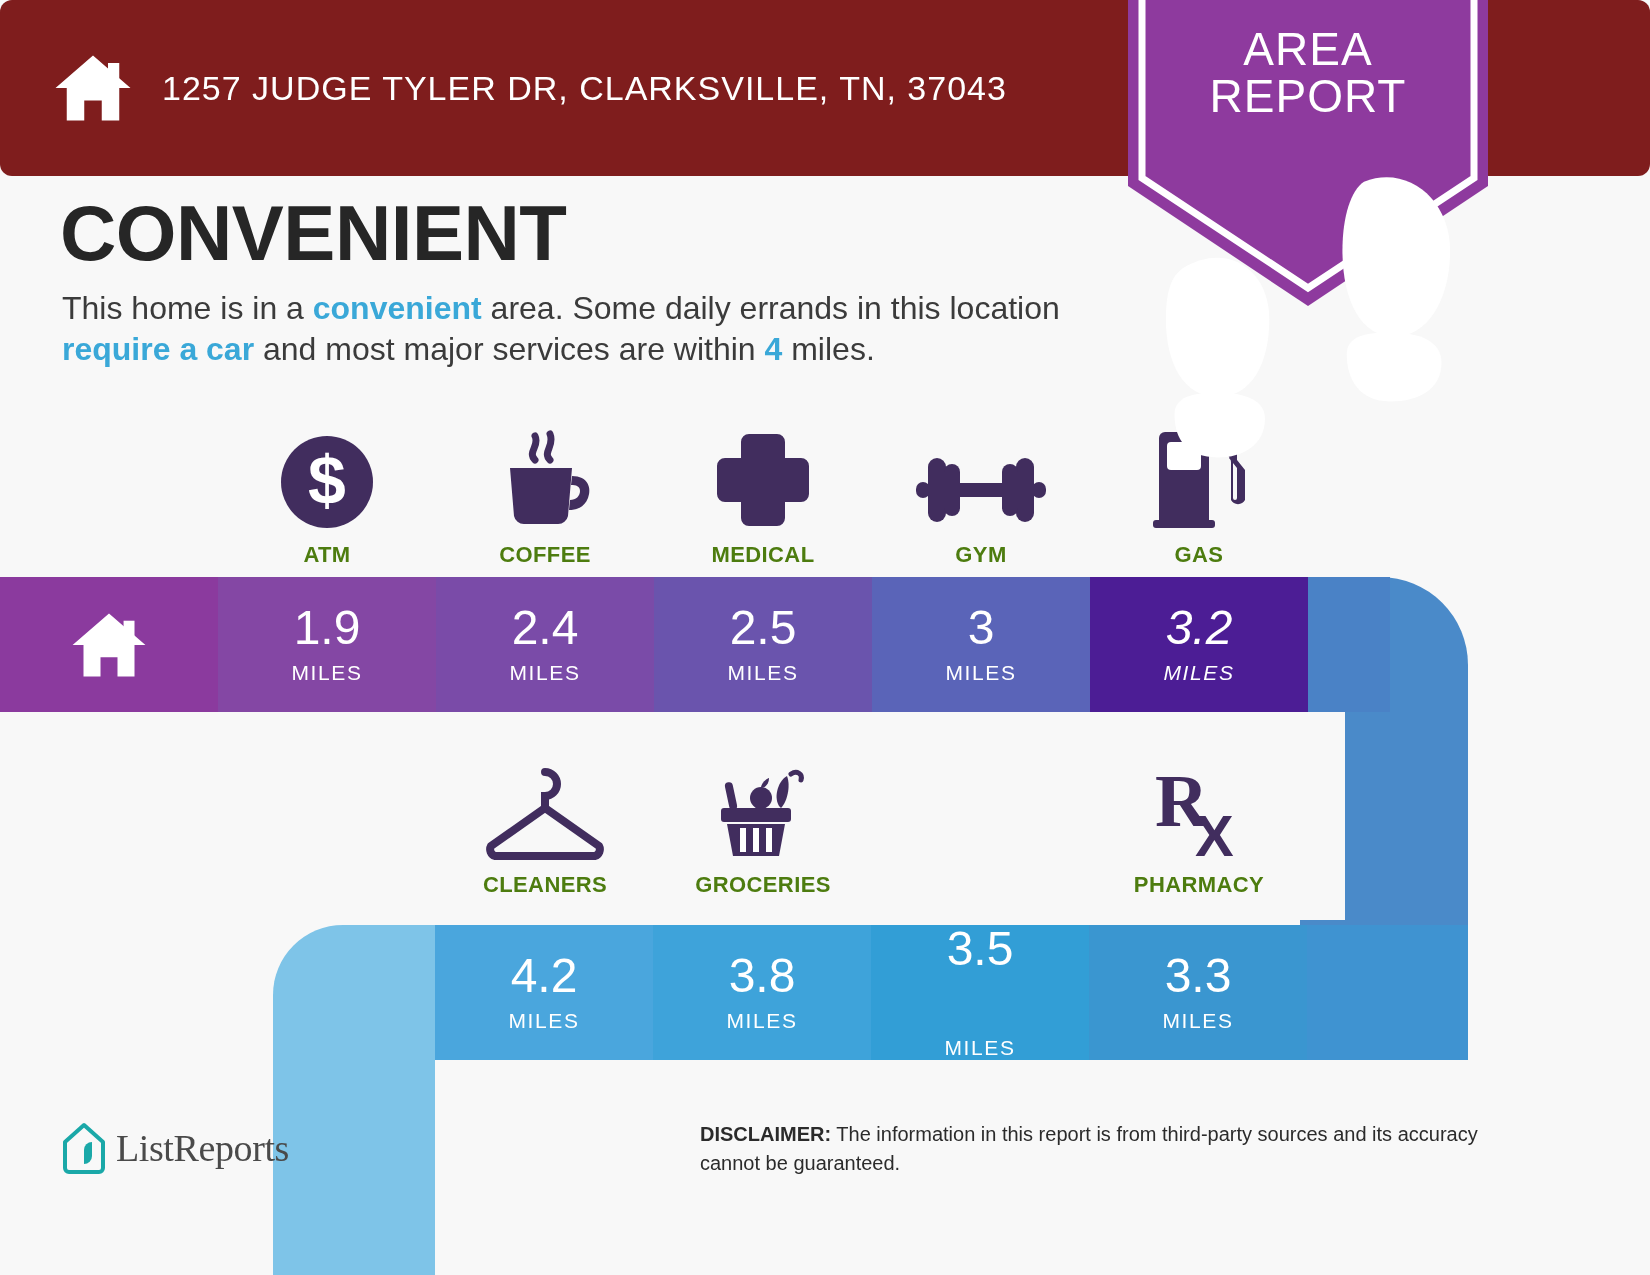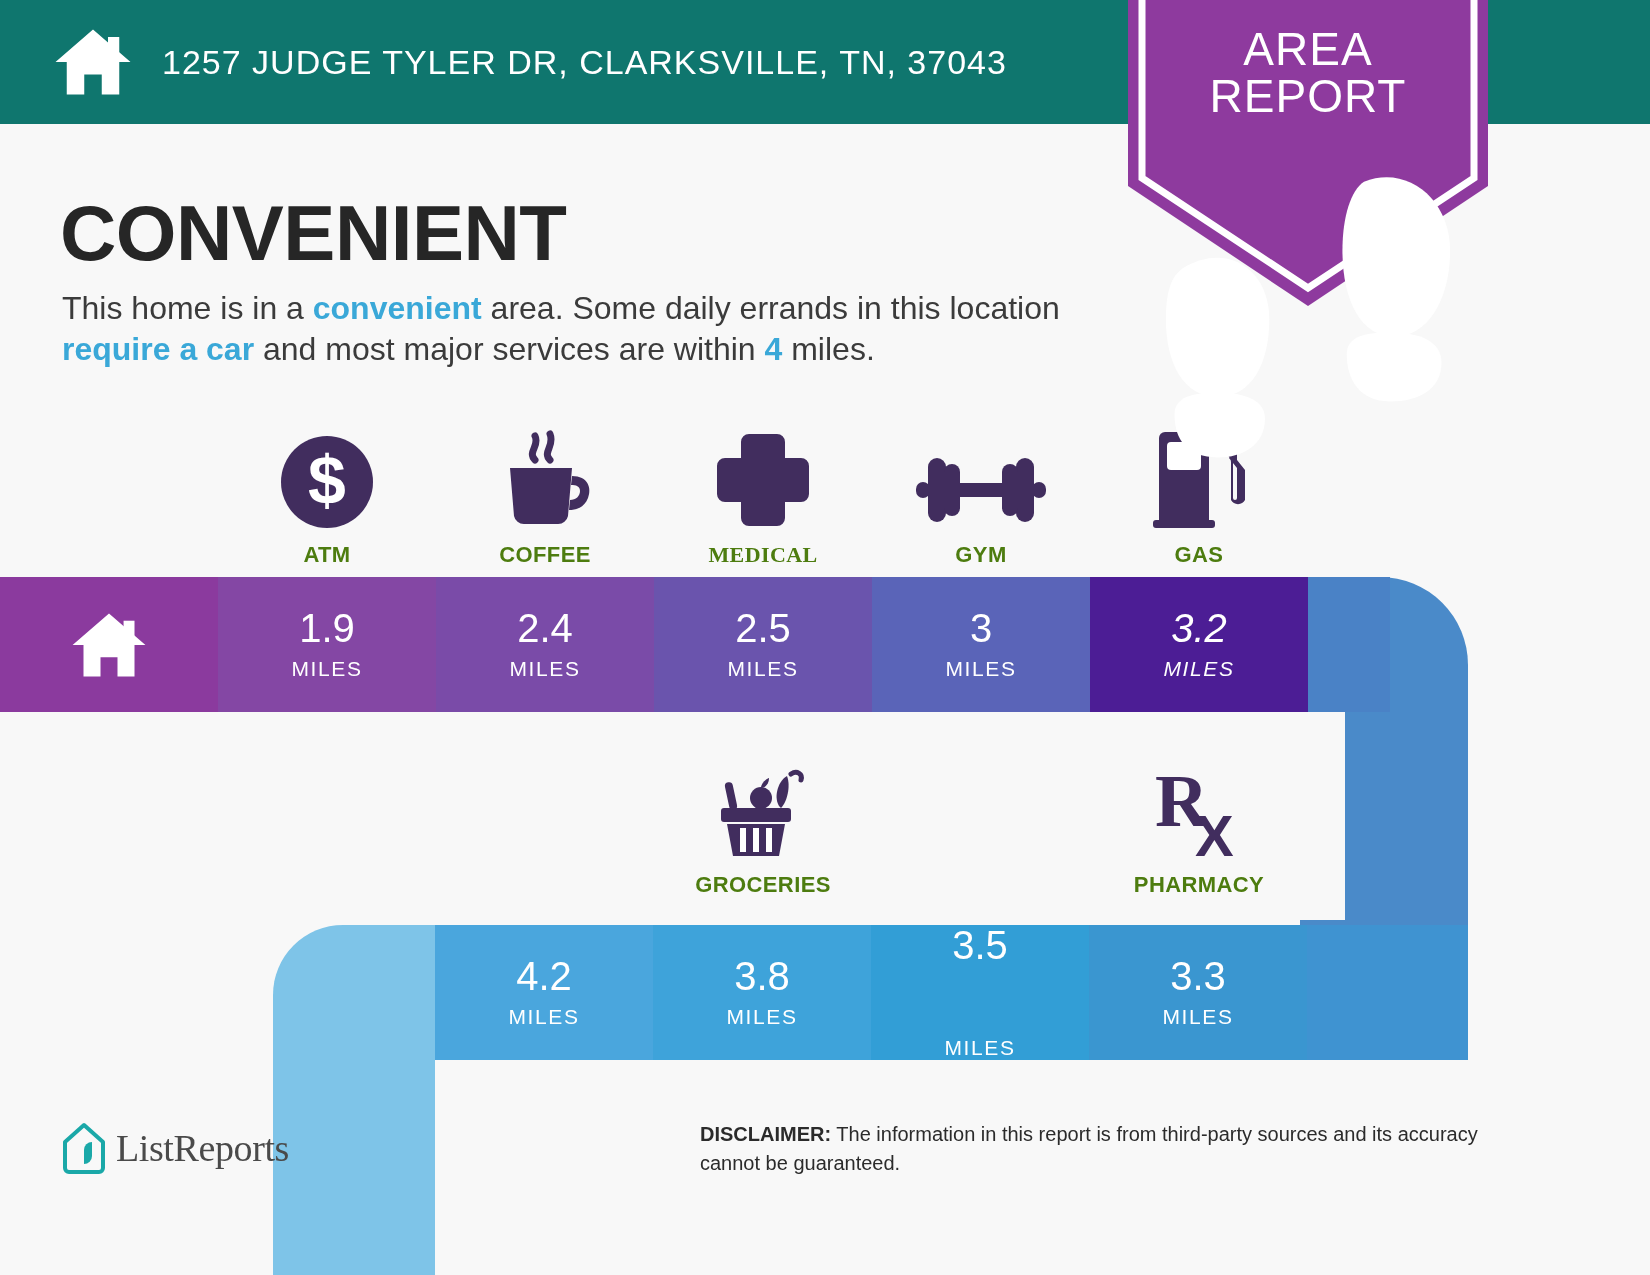--- a/index.html
+++ b/index.html
@@ -7,24 +7,25 @@
   body {
     font-family:"Liberation Sans", sans-serif;
     background:#f8f8f8;
     overflow:hidden;
     position:relative;
   }
 
   
   .header {
     position:absolute; left:0; top:0;
-    width:1650px; height:124px;
-    background:#0f766e;
+    width:1650px; height:176px;
+    background:#7f1d1d;
     display:flex; align-items:center;
     z-index:2;
+    border-radius:12px;
   }
   .header-home-icon { margin-left:52px; width:82px; height:70px; flex:none; }
   .header-address {
     margin-left:28px;
     color:#ffffff;
     font-size:34px;
     letter-spacing:1.0px;
     font-weight:400;
     white-space:nowrap;
   }
@@ -77,21 +78,21 @@
   
   .ribbon-wrap { position:absolute; left:0; top:0; width:1650px; height:1275px; z-index:1; }
 
   .bar { position:absolute; height:135px; z-index:2; display:flex; }
   .seg {
     width:218px; height:135px;
     display:flex; flex-direction:column;
     align-items:center; justify-content:center;
     color:#ffffff;
   }
-  .seg .val { font-size:40px; line-height:1; font-weight:400; }
+  .seg .val { font-size:48px; line-height:1; font-weight:400; }
   .seg .unit { font-size:21px; margin-top:9px; letter-spacing:1.6px; font-weight:400; }
   .seg.home-seg { justify-content:center; }
 
   #bar1 { left:0px; top:577px; }
   #bar2 { left:435px; top:925px; }
 
   
   .notch {
     position:absolute; background:#f8f8f8; z-index:2;
   }
@@ -186,21 +187,21 @@
     <div class="icon-box">
       <svg width="110" height="100" viewBox="0 0 110 100">
         <path d="M20,38 L82,38 L78,86 A10,10 0 0 1 68,94 L34,94 A10,10 0 0 1 24,86 Z" fill="#412d5e"></path>
         <path d="M82,46 C98,46 102,58 98,68 C94,78 86,80 79,80 L80,70 C86,70 90,66 90,61 C90,56 86,55 81,55 Z" fill="#412d5e"></path>
         <path d="M45,30 C37,22 50,16 45,6 M60,30 C52,22 65,16 60,4" stroke="#412d5e" stroke-width="7" fill="none" stroke-linecap="round"></path>
       </svg>
     </div>
     <div class="icon-label">COFFEE</div>
   </div>
 
-  <div class="icon-cell" style="left:654px;font-family:Liberation Serif, serif;">
+  <div class="icon-cell" style="left:654px;">
     <div class="icon-box">
       <svg width="100" height="100" viewBox="0 0 100 100">
         <path d="M36,4 L64,4 A8,8 0 0 1 72,12 L72,28 L88,28 A8,8 0 0 1 96,36 L96,64 A8,8 0 0 1 88,72 L72,72 L72,88 A8,8 0 0 1 64,96 L36,96 A8,8 0 0 1 28,88 L28,72 L12,72 A8,8 0 0 1 4,64 L4,36 A8,8 0 0 1 12,28 L28,28 L28,12 A8,8 0 0 1 36,4 Z" fill="#412d5e"></path>
       </svg>
     </div>
     <div class="icon-label">MEDICAL</div>
   </div>
 
   <div class="icon-cell" style="left:872px;">
     <div class="icon-box">
@@ -256,20 +257,29 @@
   <div class="seg" style="background:#4c1d95;font-style:italic;">
     <span class="val">3.2</span>
     <span class="unit">MILES</span>
   </div>
 </div>
 
 <div class="notch" style="left:0px; top:712px; width:1345px; height:208px; border-bottom-right-radius:46px;"></div>
 
 <div class="iconrow" style="left:0px; top:760px; width:1650px; height:145px;">
 
+  <div class="icon-cell" style="left:436px;">
+    <div class="icon-box">
+      <svg width="124" height="96" viewBox="0 0 124 96">
+        <path d="M62,8 A12,12 0 0 1 74,20 A12,12 0 0 1 62,32 L62,44" stroke="#412d5e" stroke-width="8" fill="none" stroke-linecap="round"></path>
+        <path d="M62,44 L116,82 A7,7 0 0 1 112,92 L12,92 A7,7 0 0 1 8,82 Z" stroke="#412d5e" stroke-width="8" fill="none" stroke-linejoin="round"></path>
+      </svg>
+    </div>
+    <div class="icon-label">CLEANERS</div>
+  </div>
 
   <div class="icon-cell" style="left:654px;">
     <div class="icon-box">
       <svg width="112" height="100" viewBox="0 0 112 100">
         <rect x="14" y="48" width="70" height="14" rx="3" fill="#412d5e"></rect>
         <path d="M20,64 L78,64 L72,96 L26,96 Z" fill="#412d5e"></path>
         <rect x="33" y="68" width="6" height="24" fill="#ffffff"></rect>
         <rect x="46" y="68" width="6" height="24" fill="#ffffff"></rect>
         <rect x="59" y="68" width="6" height="24" fill="#ffffff"></rect>
         <rect x="20" y="22" width="8" height="28" rx="4" fill="#412d5e" transform="rotate(-12 24 36)"></rect>

